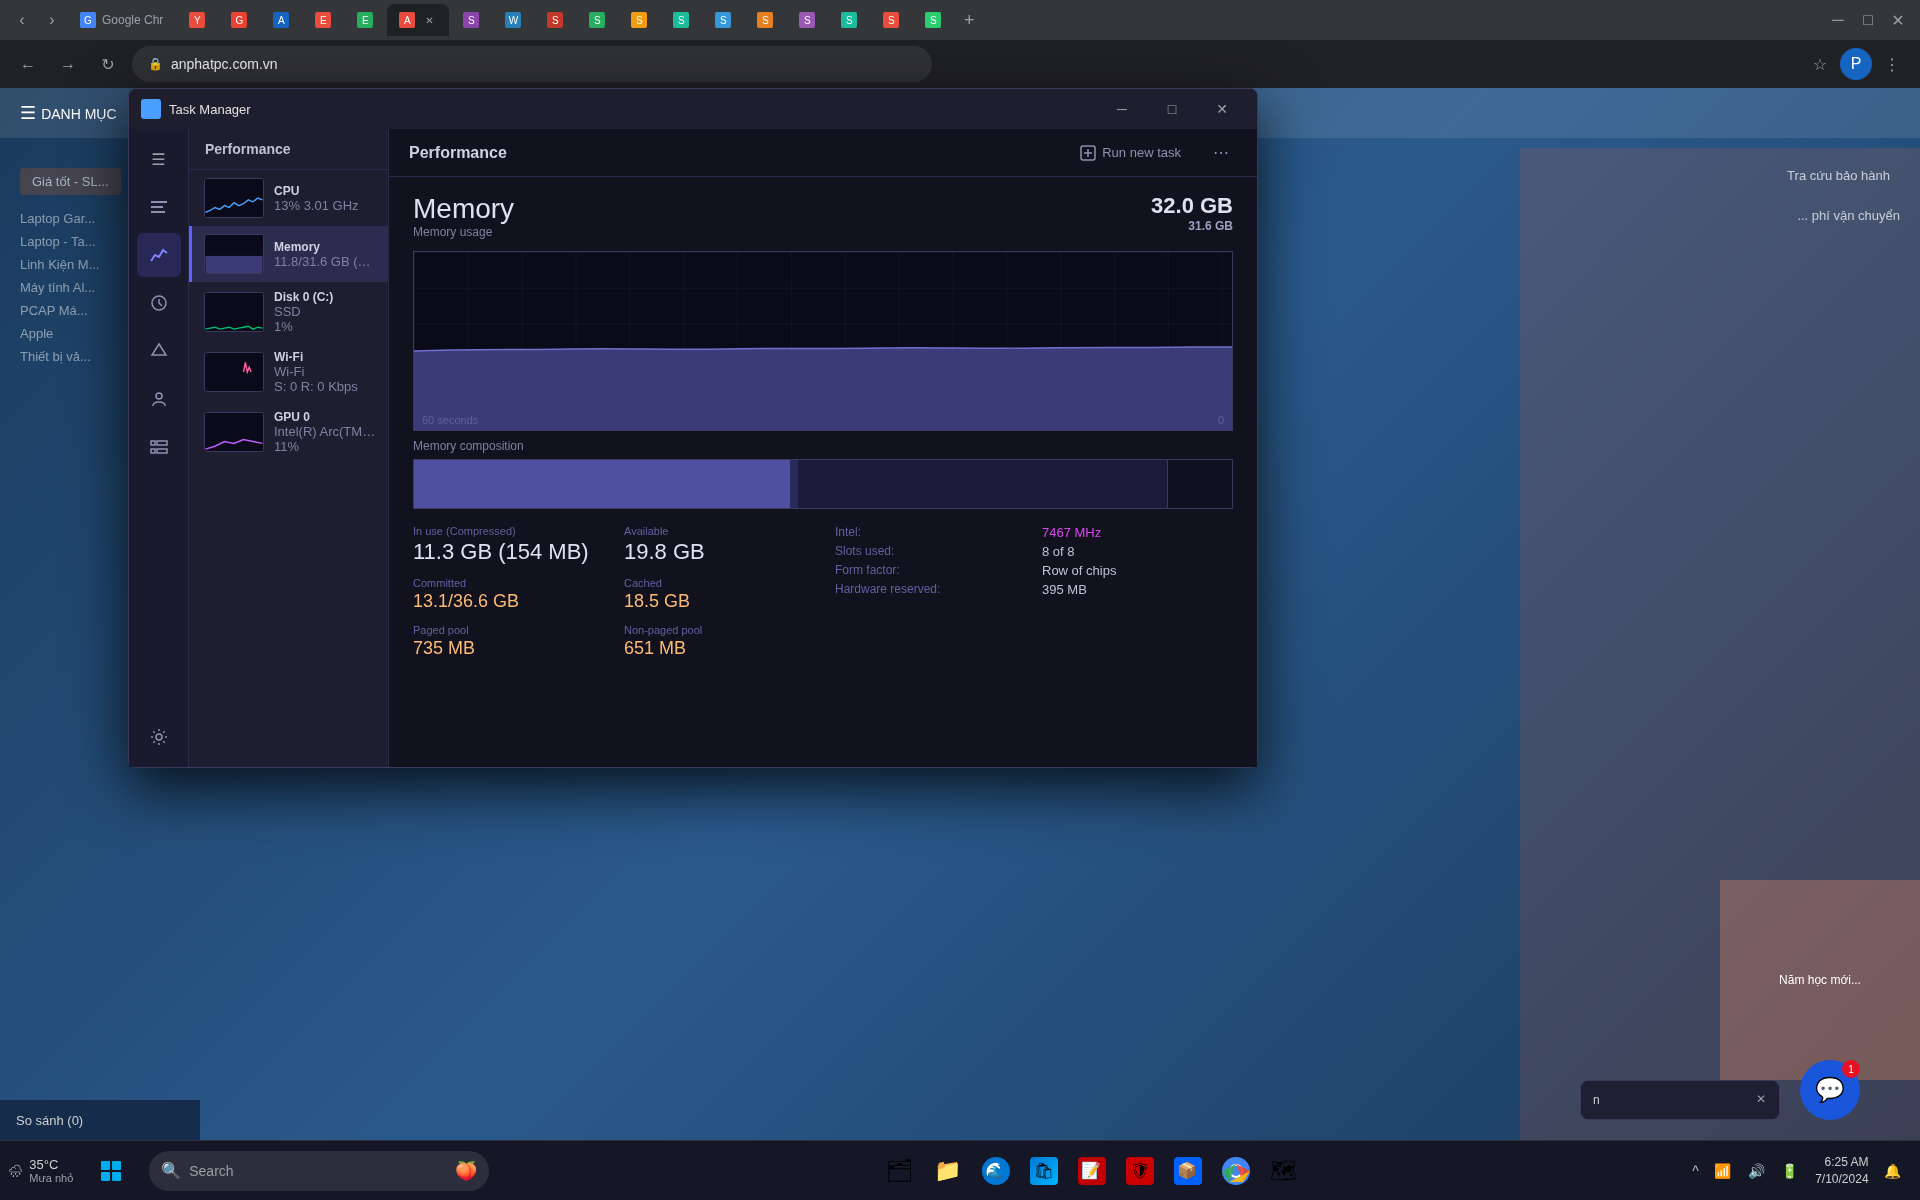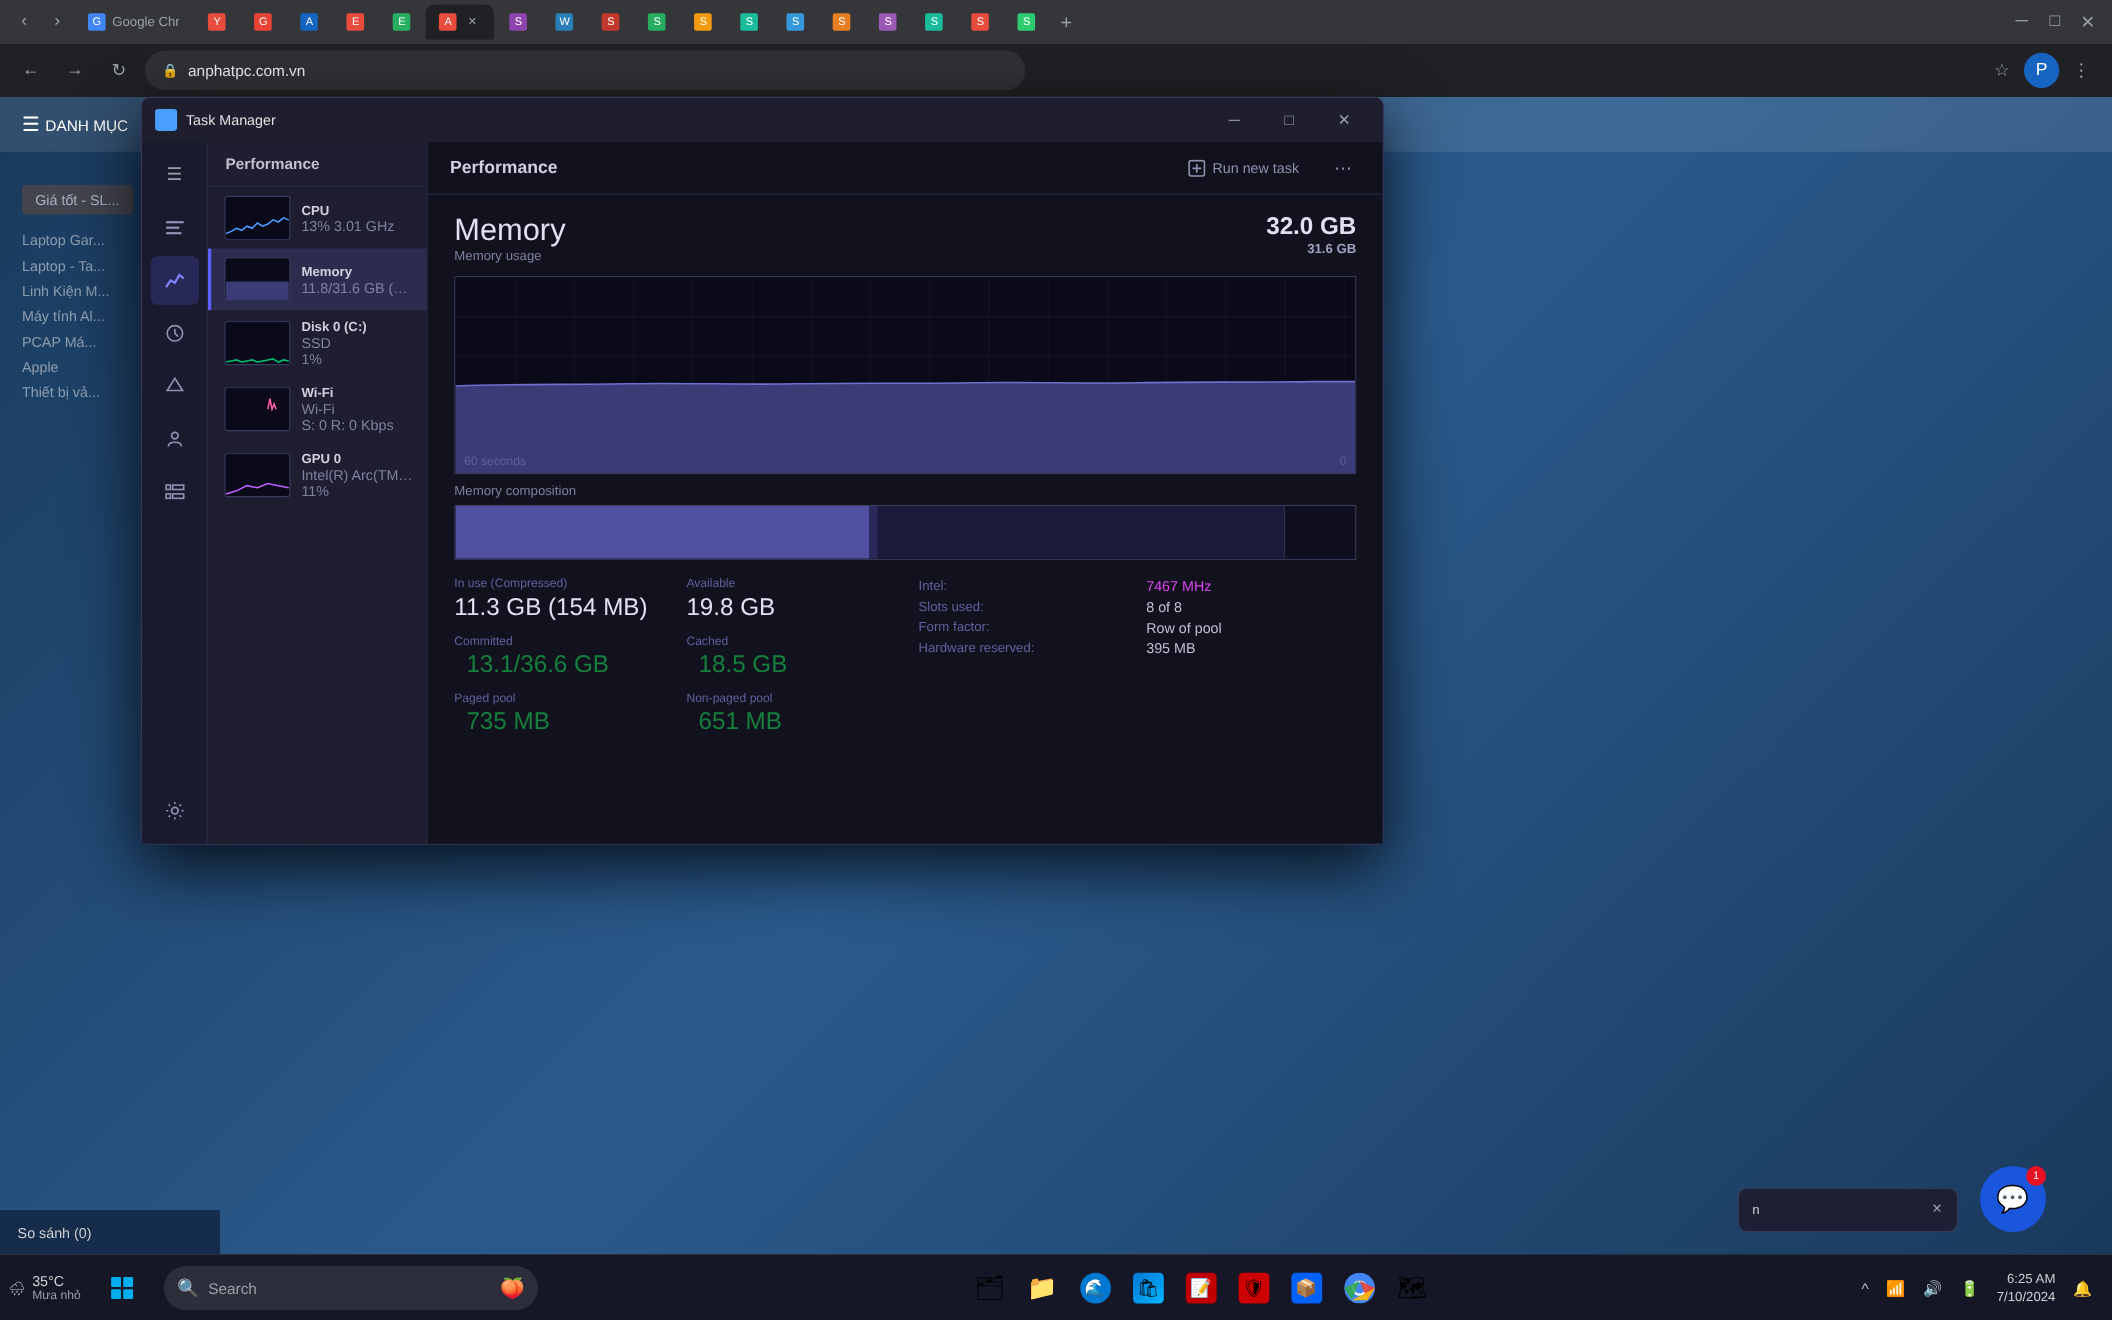--- a/index.html
+++ b/index.html
@@ -515,24 +515,23 @@
     }
 
     .stat-sublabel {
       color: #6060a0;
       font-size: 11px;
       margin-top: 12px;
       margin-bottom: 2px;
     }
 
     .stat-subvalue {
-      color: #15803d;
-      font-size: 22px;
+      color: #fdba74;
+      font-size: 18px;
       font-weight: 300;
-      margin-left: 11px;
     }
 
     
     .taskbar {
       position: absolute;
       bottom: 0;
       left: 0;
       right: 0;
       height: 60px;
       background: rgba(20,20,35,0.95);
@@ -843,20 +842,25 @@
   <div style="position:absolute;top:60px;left:0;right:0;bottom:0;display:flex;gap:0;">
     <div style="flex:1;padding:20px;color:white;font-size:13px;opacity:0.6;">
       <div style="background:rgba(255,100,0,0.3);padding:6px 12px;border-radius:4px;display:inline-block;margin-bottom:8px;">Giá tốt - SL...</div>
       <div style="margin-top:8px;opacity:0.8;">Laptop Gar...</div>
       <div style="margin-top:8px;opacity:0.8;">Laptop - Ta...</div>
       <div style="margin-top:8px;opacity:0.8;">Linh Kiện M...</div>
       <div style="margin-top:8px;opacity:0.8;">Máy tính Al...</div>
       <div style="margin-top:8px;opacity:0.8;">PCAP Má...</div>
       <div style="margin-top:8px;opacity:0.8;">Apple</div>
       <div style="margin-top:8px;opacity:0.8;">Thiết bị vả...</div>
+    </div>
+    <div style="width:400px;background:rgba(255,100,50,0.15);position:relative;">
+      <div style="position:absolute;top:20px;right:30px;color:white;font-size:13px;opacity:0.7;">Tra cứu bảo hành</div>
+      <div style="position:absolute;top:60px;right:20px;color:white;font-size:13px;opacity:0.7;">... phí vận chuyển</div>
+      <div style="position:absolute;bottom:60px;right:0;width:200px;height:200px;background:rgba(255,150,100,0.3);display:flex;align-items:center;justify-content:center;color:white;font-size:12px;">Năm học mới...</div>
     </div>
   </div>
 
   <div style="position:absolute;bottom:0;left:0;width:200px;height:40px;background:rgba(20,40,70,0.9);display:flex;align-items:center;padding:0 16px;gap:8px;z-index:50;">
     <span style="color:#d0d0d0;font-size:13px;">So sánh (0)</span>
   </div>
 </div>
 
 <div class="task-manager">
 
@@ -1074,21 +1078,21 @@
             <div class="stat-subvalue">651 MB</div>
           </div>
 
           <div class="stat-block" style="grid-column: 3 / 5;">
             <div style="display:grid;grid-template-columns:1fr 1fr;gap:4px 16px;">
               <div style="color:#6060a0;font-size:12px;">Intel:</div>
               <div style="color:#d946ef;font-size:13px;">7467 MHz</div>
               <div style="color:#6060a0;font-size:12px;">Slots used:</div>
               <div style="color:#c0c0d0;font-size:13px;">8 of 8</div>
               <div style="color:#6060a0;font-size:12px;">Form factor:</div>
-              <div style="color:#c0c0d0;font-size:13px;">Row of pool</div>
+              <div style="color:#c0c0d0;font-size:13px;">Row of chips</div>
               <div style="color:#6060a0;font-size:12px;">Hardware reserved:</div>
               <div style="color:#c0c0d0;font-size:13px;">395 MB</div>
             </div>
           </div>
         </div>
       </div>
     </div>
   </div>
 </div>
 

